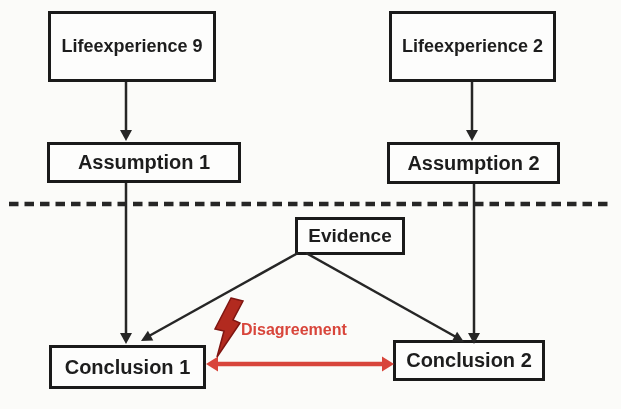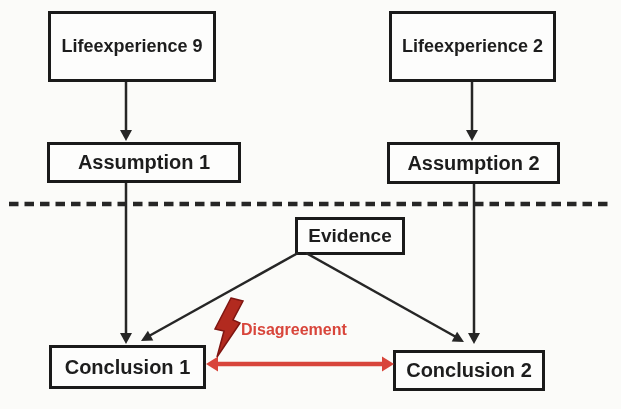--- a/index.html
+++ b/index.html
@@ -27,21 +27,21 @@
     text-align: center;
     font-weight: bold;
   }
   .node .ln { display: block; }
   #node-life1 { left: 48px;  top: 11px;  width: 168px; height: 71px; font-size: 18px; line-height: 23px; }
   #node-life2 { left: 389px; top: 11px;  width: 167px; height: 71px; font-size: 18px; line-height: 23px; }
   #node-assume1 { left: 47px;  top: 142px; width: 194px; height: 41px; font-size: 20px; }
   #node-assume2 { left: 387px; top: 142px; width: 173px; height: 42px; font-size: 20px; }
   #node-evidence { left: 247px; top: 217px; width: 110px; height: 38px; font-size: 19px; margin-left: 48px; }
   #node-conclusion1 { left: 49px;  top: 345px; width: 157px; height: 44px; font-size: 20px; }
-  #node-conclusion2 { left: 393px; top: 350px; width: 152px; height: 41px; font-size: 20px; }
+  #node-conclusion2 { left: 393px; top: 340px; width: 152px; height: 41px; font-size: 20px; }
   #svg-layer {
     position: absolute;
     left: 0; top: 0;
     width: 621px; height: 409px;
     z-index: 3;
     pointer-events: none;
   }
   #disagreement-label {
     position: absolute;
     left: 241px;

